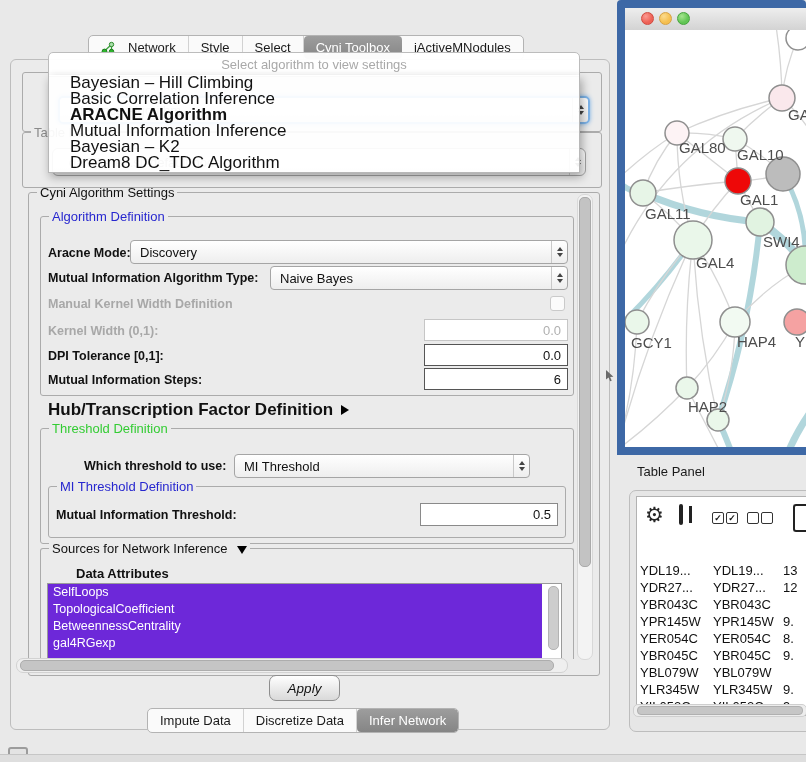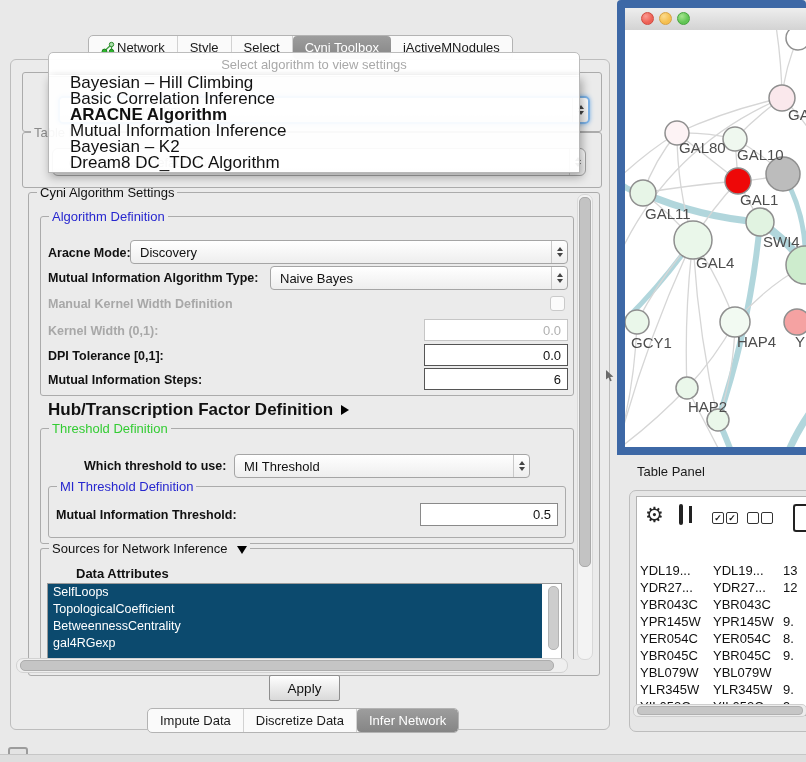--- a/index.html
+++ b/index.html
@@ -12,21 +12,21 @@
             border-top:1px solid #cfcfcf;}
   .tb-title{position:absolute;left:8px;top:5px;font-size:13.5px;color:#1a1a1a;}
   .float-btn{position:absolute;left:584px;top:7px;width:9px;height:9px;border:2px solid #222;border-radius:1px;}
   .close-btn{position:absolute;left:599px;top:4px;font-size:13px;font-weight:bold;color:#111;}
   .panel-box{position:absolute;left:10px;top:59px;width:598px;height:669px;background:#ebebeb;
              border:1px solid #bdbdbd;border-radius:6px;}
   
   .tabstrip{position:absolute;display:flex;height:23px;background:#fafafa;
             border:1px solid #b3b3b3;border-radius:5px;overflow:hidden;z-index:5;}
   .tab{display:flex;align-items:center;justify-content:center;font-size:13px;color:#1a1a1a;
-       padding:0 12px;border-right:1px solid #d2d2d2;gap:2px;white-space:nowrap;}
+       padding:0 12px;border-right:1px solid #d2d2d2;gap:13px;white-space:nowrap;}
   .tab:last-child{border-right:none;}
   .tab.sel{background:linear-gradient(#9d9d9d,#858585);color:#fff;border-radius:4px;border-right:none;}
   
   .gbox{position:absolute;border:1px solid #ababab;border-radius:3px;}
   .legend{position:absolute;top:-8px;left:8px;background:#ebebeb;padding:0 3px;font-size:13px;
           line-height:15px;white-space:nowrap;}
   .blabel{position:absolute;font-weight:bold;font-size:12.5px;white-space:nowrap;}
   .combo{position:absolute;background:linear-gradient(#ffffff,#eeeeee);border:1px solid #a5a5a5;
          border-radius:4px;font-size:13px;display:flex;align-items:center;box-sizing:border-box;}
   .combo .val{padding-left:9px;flex:1;white-space:nowrap;overflow:hidden;}
@@ -48,37 +48,37 @@
               border:1px solid #bcbcbc;border-radius:5px 5px 0 0;z-index:29;
               display:flex;align-items:center;justify-content:center;}
   .combo-open span{font-size:13px;color:#a9a9a9;}
   .popup{position:absolute;left:48px;top:75px;width:530px;height:97px;background:rgba(255,255,255,.93);
          border:1px solid #b8b8b8;border-top:none;box-shadow:2px 4px 9px rgba(0,0,0,.32);z-index:30;}
   .popup-item{height:16px;line-height:16px;font-size:17px;padding-left:21px;white-space:nowrap;}
   .popup-item.sel{font-weight:bold;}
   
   .attr-list{position:absolute;left:47px;top:583px;width:513px;height:74px;background:#fff;
              border:1px solid #9a9a9a;border-bottom:none;overflow:hidden;}
-  .attr-item{height:17px;line-height:17px;background:#0c4a6e;color:#fff;font-size:12.5px;
+  .attr-item{height:17px;line-height:17px;background:#6d28d9;color:#fff;font-size:12.5px;
              padding-left:5px;width:494px;box-sizing:border-box;}
   .attr-scroll{position:absolute;right:2px;top:2px;width:9px;height:62px;border-radius:5px;
                background:#cdcdcd;border:1px solid #b3b3b3;}
   
   .vscroll-track{position:absolute;left:577px;top:194px;width:14px;height:464px;background:#f3f3f3;
                  border:1px solid #d8d8d8;border-radius:7px;}
   .vscroll-thumb{position:absolute;left:1px;top:2px;width:10px;height:368px;border-radius:5px;
                  background:#c3c3c3;border:1px solid #aaa;}
   .hscroll-track{position:absolute;left:16px;top:658px;width:550px;height:13px;background:#efefef;
                  border:1px solid #d2d2d2;border-radius:7px;}
   .hscroll-thumb{position:absolute;left:3px;top:1px;width:532px;height:9px;border-radius:5px;
                  background:#c5c5c5;border:1px solid #adadad;}
   
   .apply-btn{position:absolute;left:269px;top:675px;width:69px;height:24px;border:1px solid #8e8e8e;
-             border-radius:2px;background:linear-gradient(#fefefe,#d9d9d9);font-size:13.5px;
-             display:flex;align-items:center;justify-content:center;}
+             border-radius:7px;background:linear-gradient(#fefefe,#d9d9d9);font-size:13.5px;
+             display:flex;align-items:center;justify-content:center;font-style:italic;}
   
   .net-frame{position:absolute;left:617px;top:0;width:189px;height:455px;background:#3d68a6;
              border-radius:4px 4px 0 0;}
   .net-titlebar{position:absolute;left:625px;top:8px;width:181px;height:22px;
                 background:linear-gradient(#eeeeee,#d3d3d3);border-bottom:1px solid #9e9e9e;}
   .light{position:absolute;top:4px;width:13px;height:13px;border-radius:50%;box-sizing:border-box;}
   .net-canvas{position:absolute;left:625px;top:30px;width:181px;height:417px;background:#fff;}
   
   .tp-header-strip{position:absolute;left:617px;top:455px;width:189px;height:32px;background:#e9e9e9;}
   .tp-title{position:absolute;left:637px;top:464px;font-size:13px;color:#1a1a1a;}

